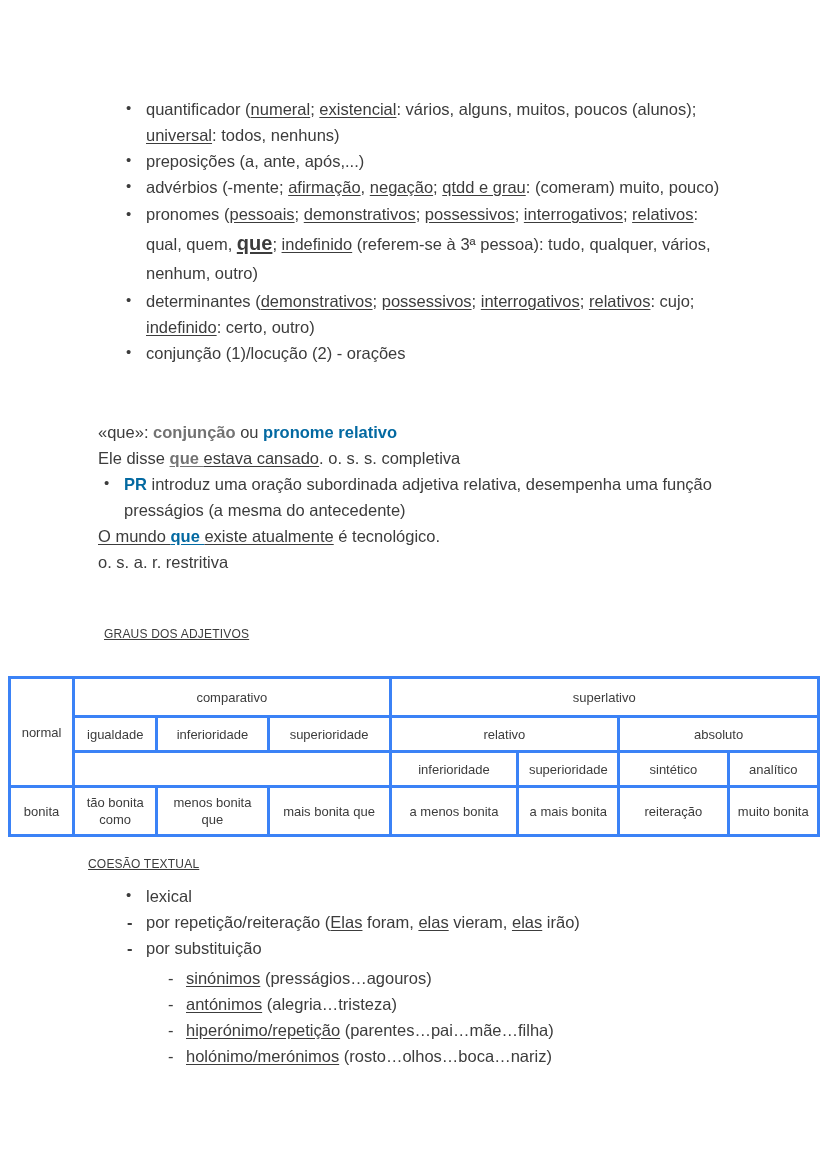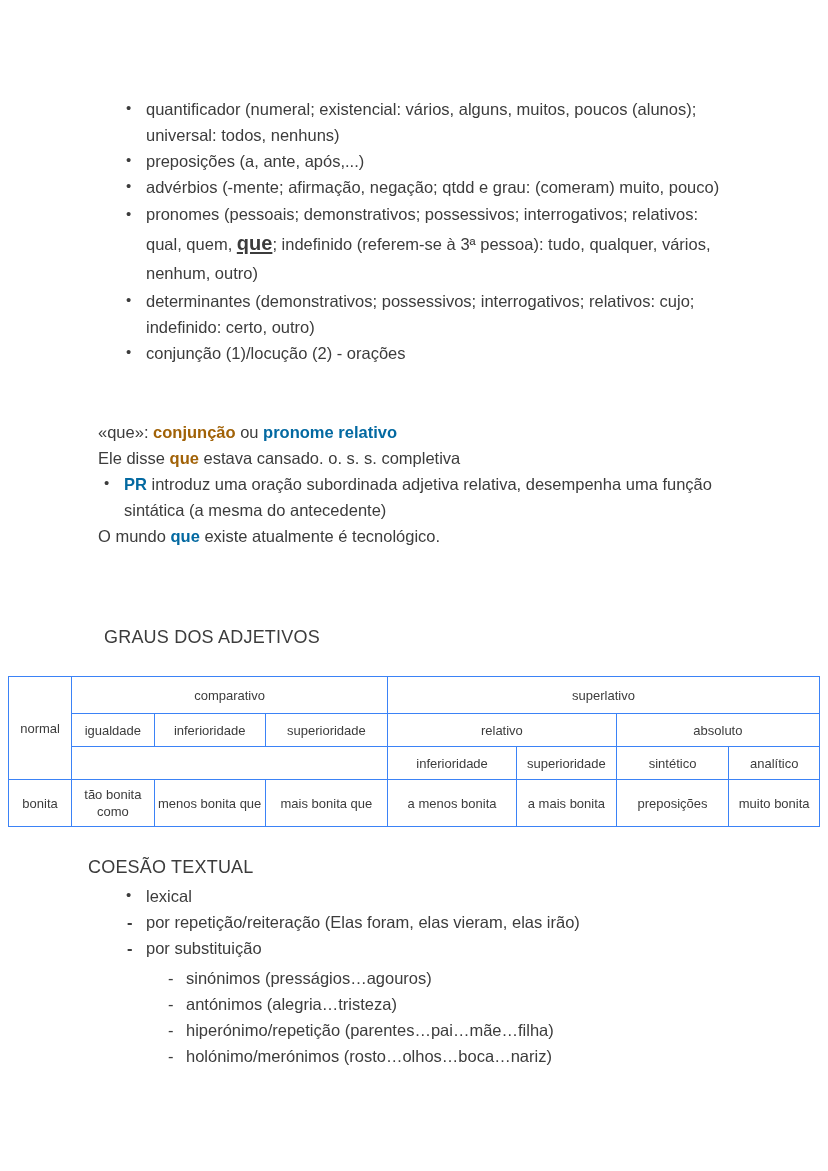--- a/index.html
+++ b/index.html
@@ -41,23 +41,23 @@
   }
   ul.bl > li::before {
     content: "\2022";
     position: absolute;
     left: 6px;
     top: -1px;
     font-size: 15px;
     color: #3c3c3c;
   }
 
-  .u  { text-underline-offset: 2px; }
+  .u  { text-decoration: underline; text-underline-offset: 2px; }
   .b  { font-weight: normal; }
-  .red  { color: #a16207; font-weight: bold; }
+  .red  { color: #737373; font-weight: bold; }
   .blue { color: #0369a1; font-weight: bold; }
   .que-big {
     font-weight: bold;
     font-size: 20px;
     text-decoration: underline;
     text-underline-offset: 2px;
   }
 
   .plain-line { position: relative; }
 
@@ -90,36 +90,37 @@
   }
   ul.dash2 > li::before {
     content: "-";
     position: absolute;
     left: 4px;
     top: 0;
   }
 
   .heading {
     position: absolute;
-    font-size: 18px;
+    font-size: 12px;
     letter-spacing: .2px;
+    text-decoration: underline;
   }
 
   
   table.grades {
     position: absolute;
     left: 8px;
     top: 676px;
     width: 812px;
     border-collapse: collapse;
     font-size: 13px;
     color: #3c3c3c;
   }
   table.grades td {
-    border: 1px solid #3b82f6;
+    border: 3px solid #3b82f6;
     text-align: center;
     vertical-align: middle;
     padding: 5px 3px;
     line-height: 17px;
   }
   table.grades tr.r1 td { height: 26px; }
   table.grades tr.r2 td { height: 22px; }
   table.grades tr.r3 td { height: 22px; }
   table.grades tr.r4 td { height: 36px; }
 </style>
@@ -140,25 +141,26 @@
   </div>
 
   <div class="blk" style="left:98px; top:419px; width:640px;">
 
     <div class="plain-line"><span>«que»: </span><span class="red">conjunção</span><span> ou </span><span class="blue">pronome relativo</span></div>
 
 
     <div class="plain-line"><span>Ele disse </span><span class="red u">que </span><span class="u">estava cansado</span><span>. o. s. s. completiva</span></div>
 
     <ul class="bl">
-      <li><span class="blue">PR</span><span> introduz uma oração subordinada adjetiva relativa, desempenha uma função sintática (a mesma do antecedente)</span></li>
+      <li><span class="blue">PR</span><span> introduz uma oração subordinada adjetiva relativa, desempenha uma função presságios (a mesma do antecedente)</span></li>
     </ul>
 
     <div class="plain-line"><span class="u">O mundo </span><span class="blue u">que </span><span class="u">existe atualmente</span><span> é tecnológico.</span></div>
 
+    <div class="plain-line">o. s. a. r. restritiva</div>
   </div>
 
   <div class="heading" style="left:104px; top:627px;">GRAUS DOS ADJETIVOS</div>
 
   <table class="grades">
     <tbody>
       <tr class="r1">
         <td rowspan="3" style="width:60px;">normal</td>
         <td colspan="3">comparativo</td>
         <td colspan="4">superlativo</td>
@@ -177,21 +179,21 @@
         <td style="width:114px;">sintético</td>
         <td style="width:92px;margin-top:24px;">analítico</td>
       </tr>
       <tr class="r4">
         <td>bonita</td>
         <td>tão bonita como</td>
         <td>menos bonita que</td>
         <td>mais bonita que</td>
         <td>a menos bonita</td>
         <td>a mais bonita</td>
-        <td>preposições</td>
+        <td>reiteração</td>
         <td>muito bonita</td>
       </tr>
     </tbody>
   </table>
 
   <div class="heading" style="left:88px; top:857px;">COESÃO TEXTUAL</div>
 
   <div class="blk" style="left:120px; top:883px; width:620px;">
 
     <ul class="bl">

